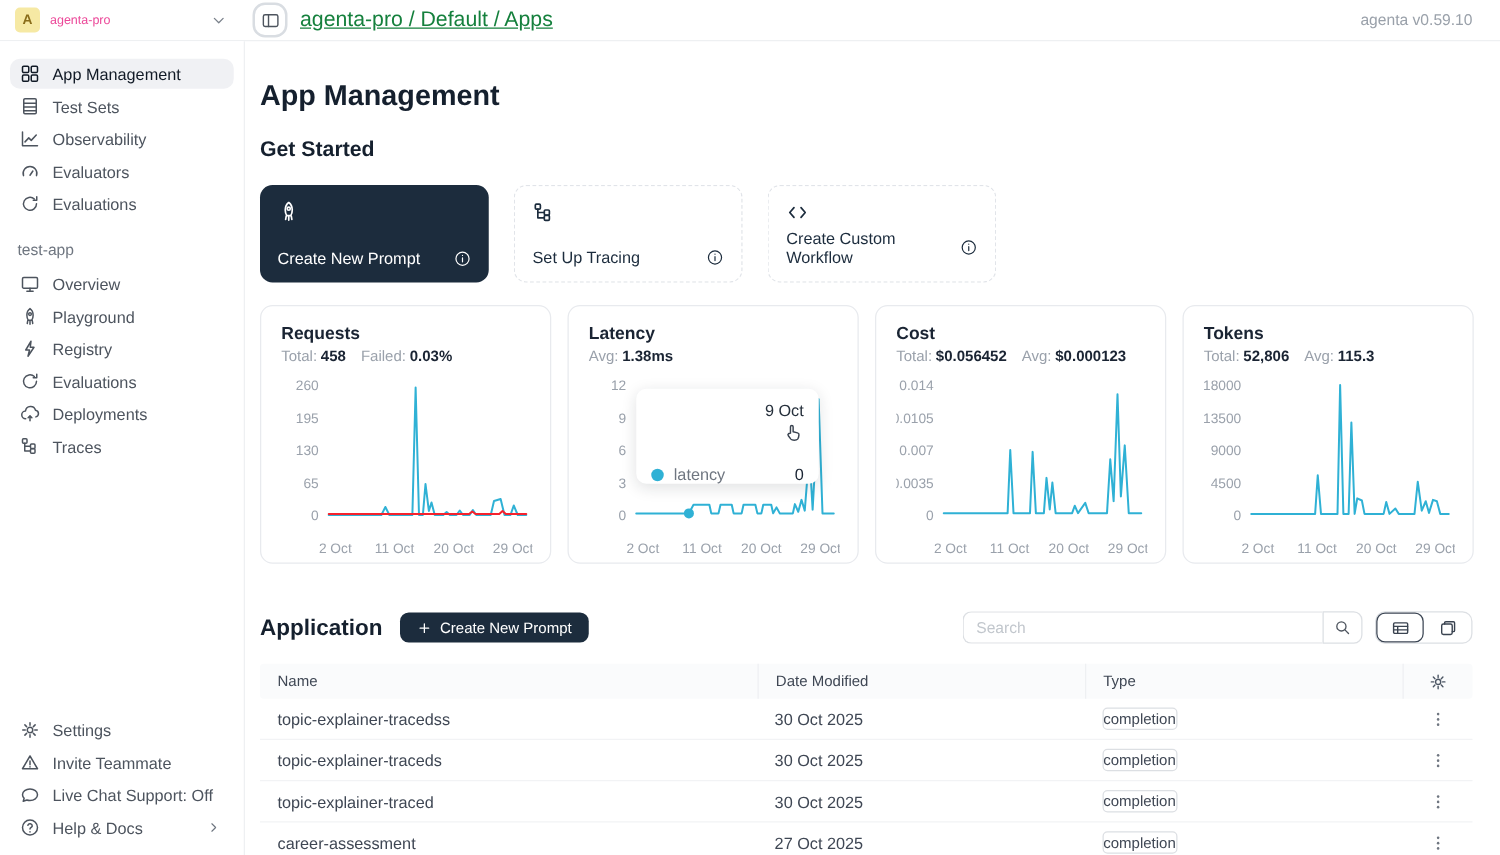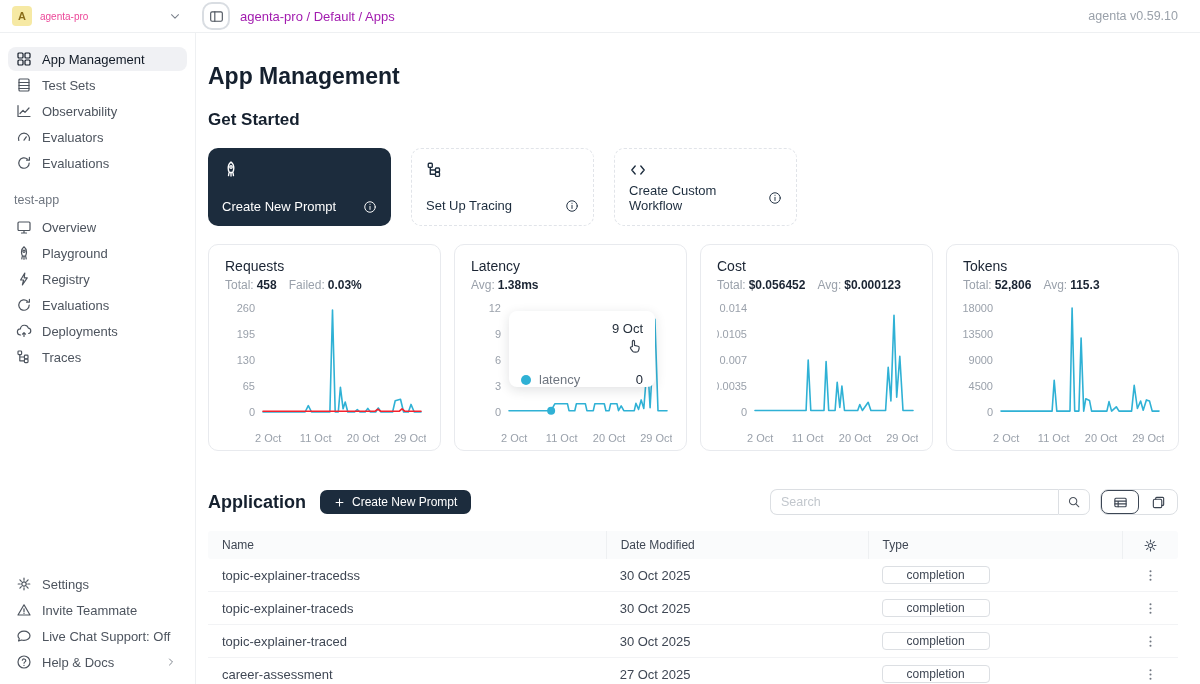--- a/index.html
+++ b/index.html
@@ -8,21 +8,21 @@
     font-family: "Liberation Sans", sans-serif;
     color:#1c2433; background:#fff; overflow:hidden; position:relative; font-size:13px;
   }
   
   .topbar { height:33px; display:flex; align-items:center; border-bottom:1px solid #eef0f2; }
   .workspace { width:196px; display:flex; align-items:center; gap:8px; padding:0 14px 0 12px; }
   .avatar { width:20px; height:20px; border-radius:4px; background:#f6e9a4; color:#8a6d1a; font-size:11px; font-weight:700; display:flex; align-items:center; justify-content:center; }
   .workspace-name { font-weight:500; font-size:10px; color:#ec4899; flex:1; }
   .chev { color:#7a818b; display:flex; }
   .panel-btn { width:28px; height:28px; border:2px solid #d9dde2; border-radius:10px; display:flex; align-items:center; justify-content:center; margin:0 10px 0 6px; background:#fff; color:#4d545e; }
-  .breadcrumb { color:#a21caf; font-size:13px; }
+  .breadcrumb { color:#15803d; font-size:17px;text-decoration:underline; }
   .version { margin-left:auto; color:#9aa1aa; font-size:12.5px; padding-right:22px; }
   
   .sidebar { position:absolute; top:33px; left:0; bottom:0; width:196px; border-right:1px solid #eef0f2; background:#fff; display:flex; flex-direction:column; padding:14px 8px 8px; }
   .side-item { display:flex; align-items:center; gap:10px; height:24px; padding:0 8px; margin-bottom:2px; border-radius:8px; color:#4d545e; font-size:13px; cursor:pointer; white-space:nowrap; }
   .side-item.selected { background:#f0f1f4; color:#111a26; font-weight:500; }
   .side-item svg { flex:0 0 16px; }
   .side-section { color:#6f7680; font-size:12.5px; padding:16px 6px 8px; }
   .side-bottom { margin-top:auto; }
   .side-item .grow { flex:1; }
   
@@ -30,21 +30,21 @@
   .page-title { font-size:23px; font-weight:600; color:#15202e; margin-top:8px; }
   .section-title { font-size:17px; font-weight:600; color:#15202e; margin-top:20px; }
   .cards-row { display:flex; gap:20px; margin-top:18px; }
   .gs-card { width:183px; height:78px; border-radius:10px; padding:12px 14px; display:flex; flex-direction:column; justify-content:space-between; cursor:pointer; }
   .gs-card.dark { background:#1c2c3d; color:#fff; }
   .gs-card.light { background:#fff; border:1px dashed #e1e4e9; color:#1c2c3d; }
   .gs-label-row { display:flex; align-items:center; justify-content:space-between; font-size:13px; font-weight:500; }
   
   .charts-row { display:flex; gap:13px; margin-top:18px; }
   .chart-card { width:233px; height:207px; background:#fff; border:1px solid #e8eaee; border-radius:10px; padding:13px 16px 6px; position:relative; }
-  .chart-title { font-size:14px; font-weight:400; color:#1a2433; }
+  .chart-title { font-size:14px; font-weight:700; color:#1a2433; }
   .chart-stats { margin-top:4px; font-size:12px; color:#9aa1ab; display:flex; gap:12px; }
   .chart-stats b { color:#1a2433; font-weight:700; margin-left:3px; }
   .chart-svg text { font-family:"Liberation Sans",sans-serif; font-size:11px; fill:#9aa1ab; }
   .chart-tooltip { position:absolute; left:54px; top:66px; width:146px; background:#fff; border-radius:8px; box-shadow:0 3px 12px rgba(20,30,40,.13); padding:10px 12px 0; z-index:3;text-align:right; }
   .tt-date { font-size:13px; color:#26303c; }
   .tt-pointer { margin:2px 0 0 8px; color:#3a4350; }
   .tt-row { display:flex; align-items:center; gap:8px; margin-top:14px; font-size:13px; color:#6f7680; }
   .tt-dot { width:10px; height:10px; border-radius:50%; }
   .tt-val { margin-left:auto; color:#1a2433; }
   
@@ -63,21 +63,21 @@
   .thead { display:flex; background:#fafbfc; height:28px; align-items:center; font-size:12px; color:#3f4754; font-weight:500; border-radius:3px; }
   .thead > div { padding:0 14px; height:100%; display:flex; align-items:center; }
   .thead > div + div { border-left:1px solid #eef0f2; }
   .col-name { flex:0 0 41%; }
   .col-date { flex:0 0 27%; }
   .col-type { flex:1; }
   .col-gear { flex:0 0 56px; justify-content:center; color:#4b5563; }
   .trow { display:flex; height:33px; align-items:center; border-bottom:1px solid #f2f3f5; font-size:13px; color:#3f4754; cursor:pointer;justify-content:center; }
   .trow > div { padding:0 14px; }
   .trow .col-gear { display:flex; justify-content:center; color:#6f7680; }
-  .tag { border:1px solid #dcdfe3; border-radius:4px; padding:1px 24px; font-size:12px; color:#3f4754; background:#fff; display:inline-block; }
+  .tag { border:1px solid #dcdfe3; border-radius:4px; padding:1px 0; font-size:12px; color:#3f4754; background:#fff; display:inline-block; }
 </style>
 </head>
 <body>
 
 <div class="topbar">
   <div class="workspace">
     <div class="avatar">A</div>
     <div class="workspace-name">agenta-pro</div>
     <span class="chev" id="ws-chev">
         <svg width="14" height="14" viewBox="0 0 16 16" fill="none" stroke="currentColor" stroke-width="1.2" stroke-linecap="round" stroke-linejoin="round">

